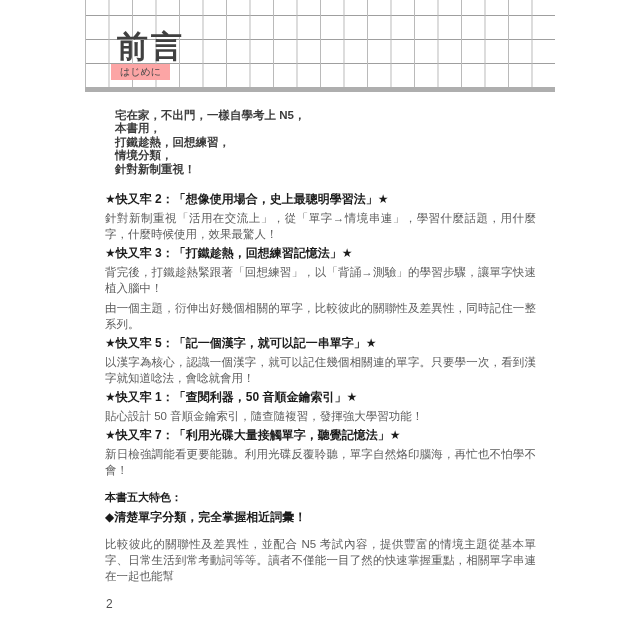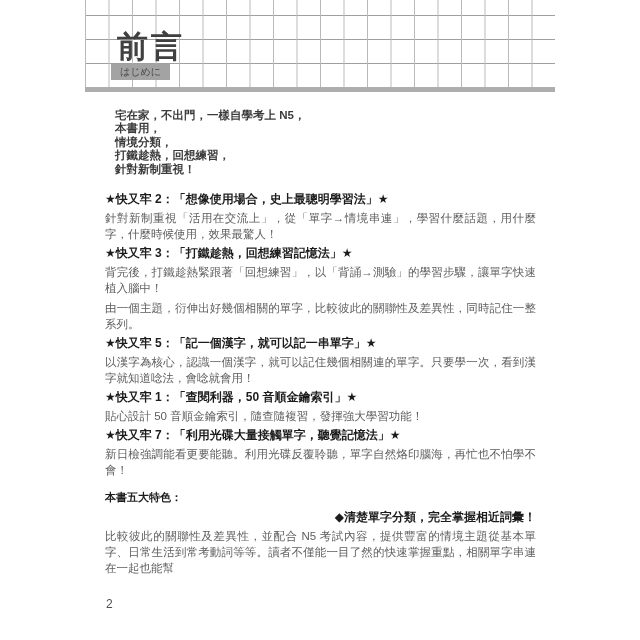--- a/index.html
+++ b/index.html
@@ -21,21 +21,21 @@
     position:absolute;left:85px;top:87px;width:470px;height:5px;
     background:#aeaeae;
   }
   .page-title{
     position:absolute;left:117px;top:31px;
     font-size:31px;line-height:32px;font-weight:900;color:#404040;
     letter-spacing:3px;white-space:nowrap;
   }
   .page-subtitle{
     position:absolute;left:111px;top:64px;
-    background:#a3a3a3;color:#4a4a4a;
+    background:#fca5a5;color:#4a4a4a;
     font-size:10px;line-height:12px;padding:2px 9px;
     white-space:nowrap;
   }
   
   .content{
     position:absolute;left:105px;top:109px;width:431px;
   }
   .intro{margin:0 0 16px 10px;}
   .intro-line{
     font-size:11.5px;line-height:13.4px;font-weight:700;color:#3b3b3b;
@@ -47,22 +47,21 @@
   .section-body{
     font-size:11.5px;line-height:16px;color:#5d5d5d;
     margin:0 0 4px 0;text-align:justify;
   }
   .features-title{
     font-size:11px;line-height:14px;font-weight:700;color:#1c1c1c;
     margin:12px 0 6px 0;
   }
   .feature-heading{
     font-size:12px;line-height:14px;font-weight:700;color:#1c1c1c;
-    margin:0 0 4px 0;
-    text-align:right;
+    margin:0 0 12px 0;
   }
   .feature-body{
     font-size:11.5px;line-height:16px;color:#5d5d5d;
     margin:0;text-align:justify;
   }
   .page-number{
     position:absolute;left:106px;top:597px;
     font-size:12px;color:#4f4f4f;
   }
 </style>
@@ -72,22 +71,22 @@
 <div class="grid-header"></div>
 <div class="accent-bar"></div>
 <div class="page-title">前言</div>
 <div class="page-subtitle">はじめに</div>
 
 <div class="content">
 
   <div class="intro">
     <div class="intro-line">宅在家，不出門，一樣自學考上 N5，</div>
     <div class="intro-line">本書用，</div>
+    <div class="intro-line">打鐵趁熱，回想練習，</div>
     <div class="intro-line">情境分類，</div>
-    <div class="intro-line">打鐵趁熱，回想練習，</div>
     <div class="intro-line">針對新制重視！</div>
   </div>
 
 
   <div>
     <div class="section-heading">★快又牢 2：「想像使用場合，史上最聰明學習法」★</div>
     <div class="section-body">針對新制重視「活用在交流上」，從「單字→情境串連」，學習什麼話題，用什麼字，什麼時候使用，效果最驚人！</div>
   </div>
 
   <div>

